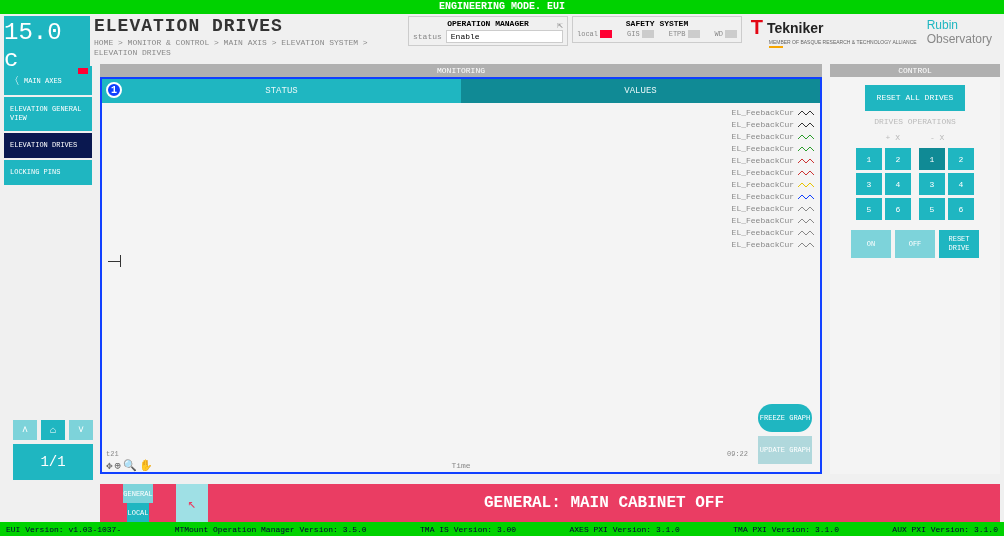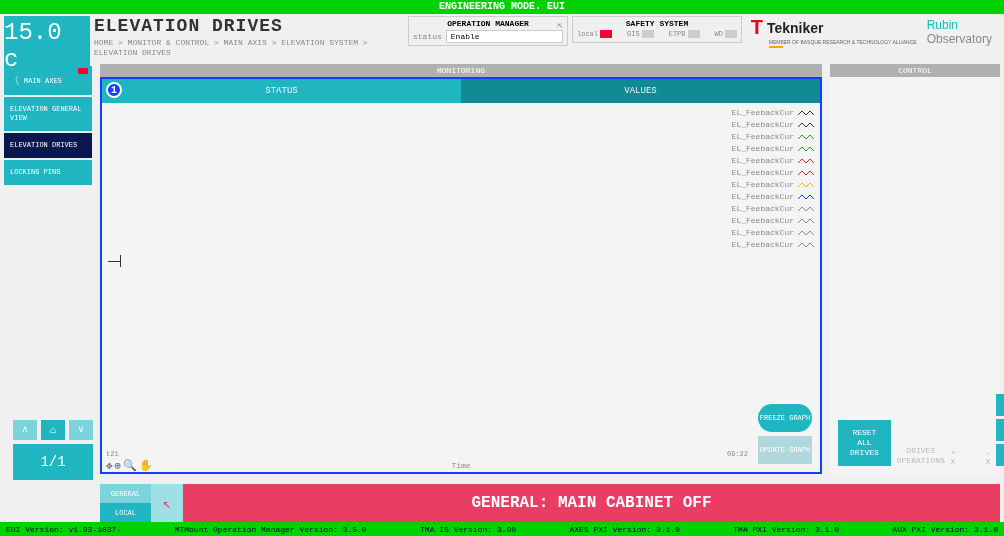--- a/index.html
+++ b/index.html
@@ -63,41 +63,41 @@
 .xlabel { position: absolute; left: 50%; transform: translateX(-50%); bottom: 2px; font-size: 8px; color: #888; }
 .tool-icons { position: absolute; left: 4px; bottom: 0; font-size: 11px; color: #666; letter-spacing: 2px; }
 .graph-btns { position: absolute; right: 8px; bottom: 8px; display: flex; flex-direction: column; gap: 4px; }
 .g-btn { width: 54px; height: 28px; font-size: 7px; color: #fff; display: flex; align-items: center; justify-content: center; text-align: center; cursor: pointer; line-height: 9px; }
 .g-btn.freeze { background: #1fb6c1; border-radius: 14px; }
 .g-btn.update { background: #b0d8dc; }
 .spike { position: absolute; left: 6px; top: 158px; width: 12px; height: 1px; background: #333; }
 .spike::before { content: ''; position: absolute; left: 12px; top: -6px; width: 1px; height: 12px; background: #333; }
 
 .ctrl-panel { width: 170px; display: flex; flex-direction: column; }
-.ctrl-body { flex: 1; background: #f4f4f4; padding: 8px; display: flex; flex-direction: row; align-items: flex-end; gap: 6px; }
+.ctrl-body { flex: 1; background: #f4f4f4; padding: 8px; display: flex; flex-direction: column; align-items: center; gap: 6px; }
 .reset-all { background: #1fb6c1; color: #fff; font-size: 8px; padding: 8px 12px; text-align: center; cursor: pointer; line-height: 10px; }
 .drv-ops-lbl { color: #bbb; font-size: 8px; text-align: center; line-height: 10px; }
 .drv-cols-hdr { display: flex; gap: 30px; color: #bbb; font-size: 8px; }
 .drive-grid { display: flex; gap: 8px; }
 .drive-col { display: flex; flex-direction: column; gap: 3px; }
 .drive-row { display: flex; gap: 3px; }
 .drive-cell { width: 26px; height: 22px; background: #1fb6c1; color: #fff; font-size: 8px; display: flex; align-items: center; justify-content: center; cursor: pointer; }
 .drive-cell.sel { background: #108a95; }
 .ctrl-btn-row { display: flex; gap: 4px; margin-top: 4px; }
 .ctrl-btn { width: 40px; height: 28px; font-size: 7px; color: #fff; background: #1fb6c1; display: flex; align-items: center; justify-content: center; text-align: center; cursor: pointer; line-height: 9px; }
 .ctrl-btn.light { background: #7dd3da; }
 
 .nav-footer { position: absolute; left: 10px; bottom: 56px; display: flex; flex-direction: column; gap: 4px; align-items: center; width: 86px; }
 .nav-row { display: flex; gap: 4px; }
 .nav-btn { width: 24px; height: 20px; background: #1fb6c1; color: #fff; display: flex; align-items: center; justify-content: center; font-size: 10px; cursor: pointer; }
 .nav-btn.light { background: #7dd3da; }
 .page-ind { background: #1fb6c1; color: #fff; font-size: 14px; width: 80px; height: 36px; display: flex; align-items: center; justify-content: center; }
 
 .alarm-bar { position: absolute; bottom: 14px; left: 100px; right: 4px; height: 38px; background: #ea3d63; display: flex; align-items: stretch; }
-.alarm-tabs { display: flex; flex-direction: column; width: 51px; }
+.alarm-tabs { display: flex; flex-direction: column; width: 76px; align-items: center; }
 .alarm-tab { flex: 1; font-size: 7px; display: flex; align-items: center; justify-content: center; cursor: pointer; }
 .alarm-tab.gen { background: #7dd3da; color: #fff; }
 .alarm-tab.loc { background: #1fb6c1; color: #fff; }
 .alarm-icon-box { width: 32px; display: flex; align-items: center; justify-content: center; color: #ea3d63; font-size: 14px; background: #9fe0e5; }
 .alarm-msg { flex: 1; display: flex; align-items: center; justify-content: center; color: #fff; font-size: 16px; font-weight: bold; }
 
 .status-bar { position: absolute; bottom: 0; left: 0; right: 0; height: 14px; background: #00d200; color: #003; font-size: 8px; display: flex; padding: 4px 6px; align-items: center; justify-content: space-between; }
 .status-bar span { white-space: nowrap; }
 </style>
 </head>

